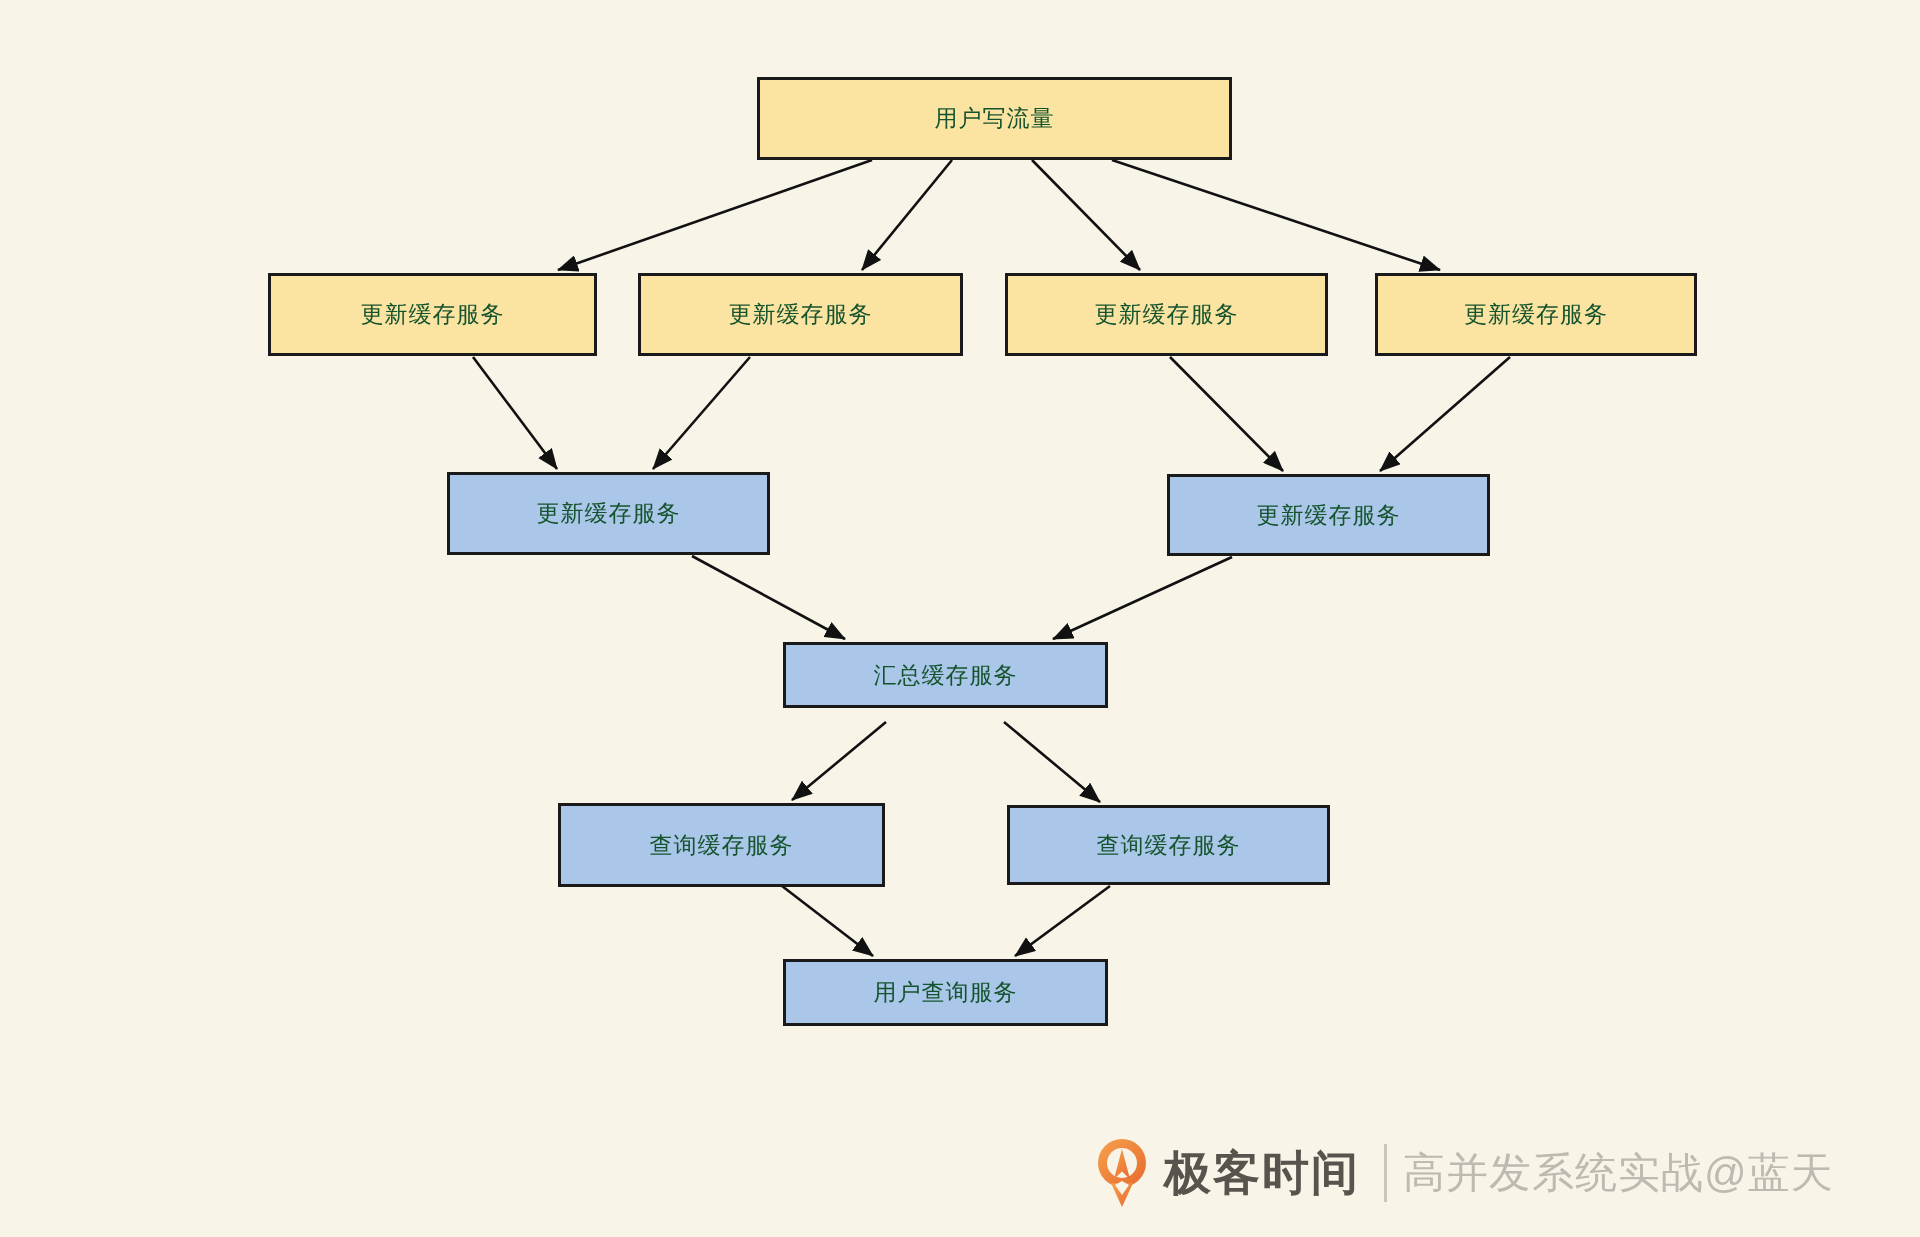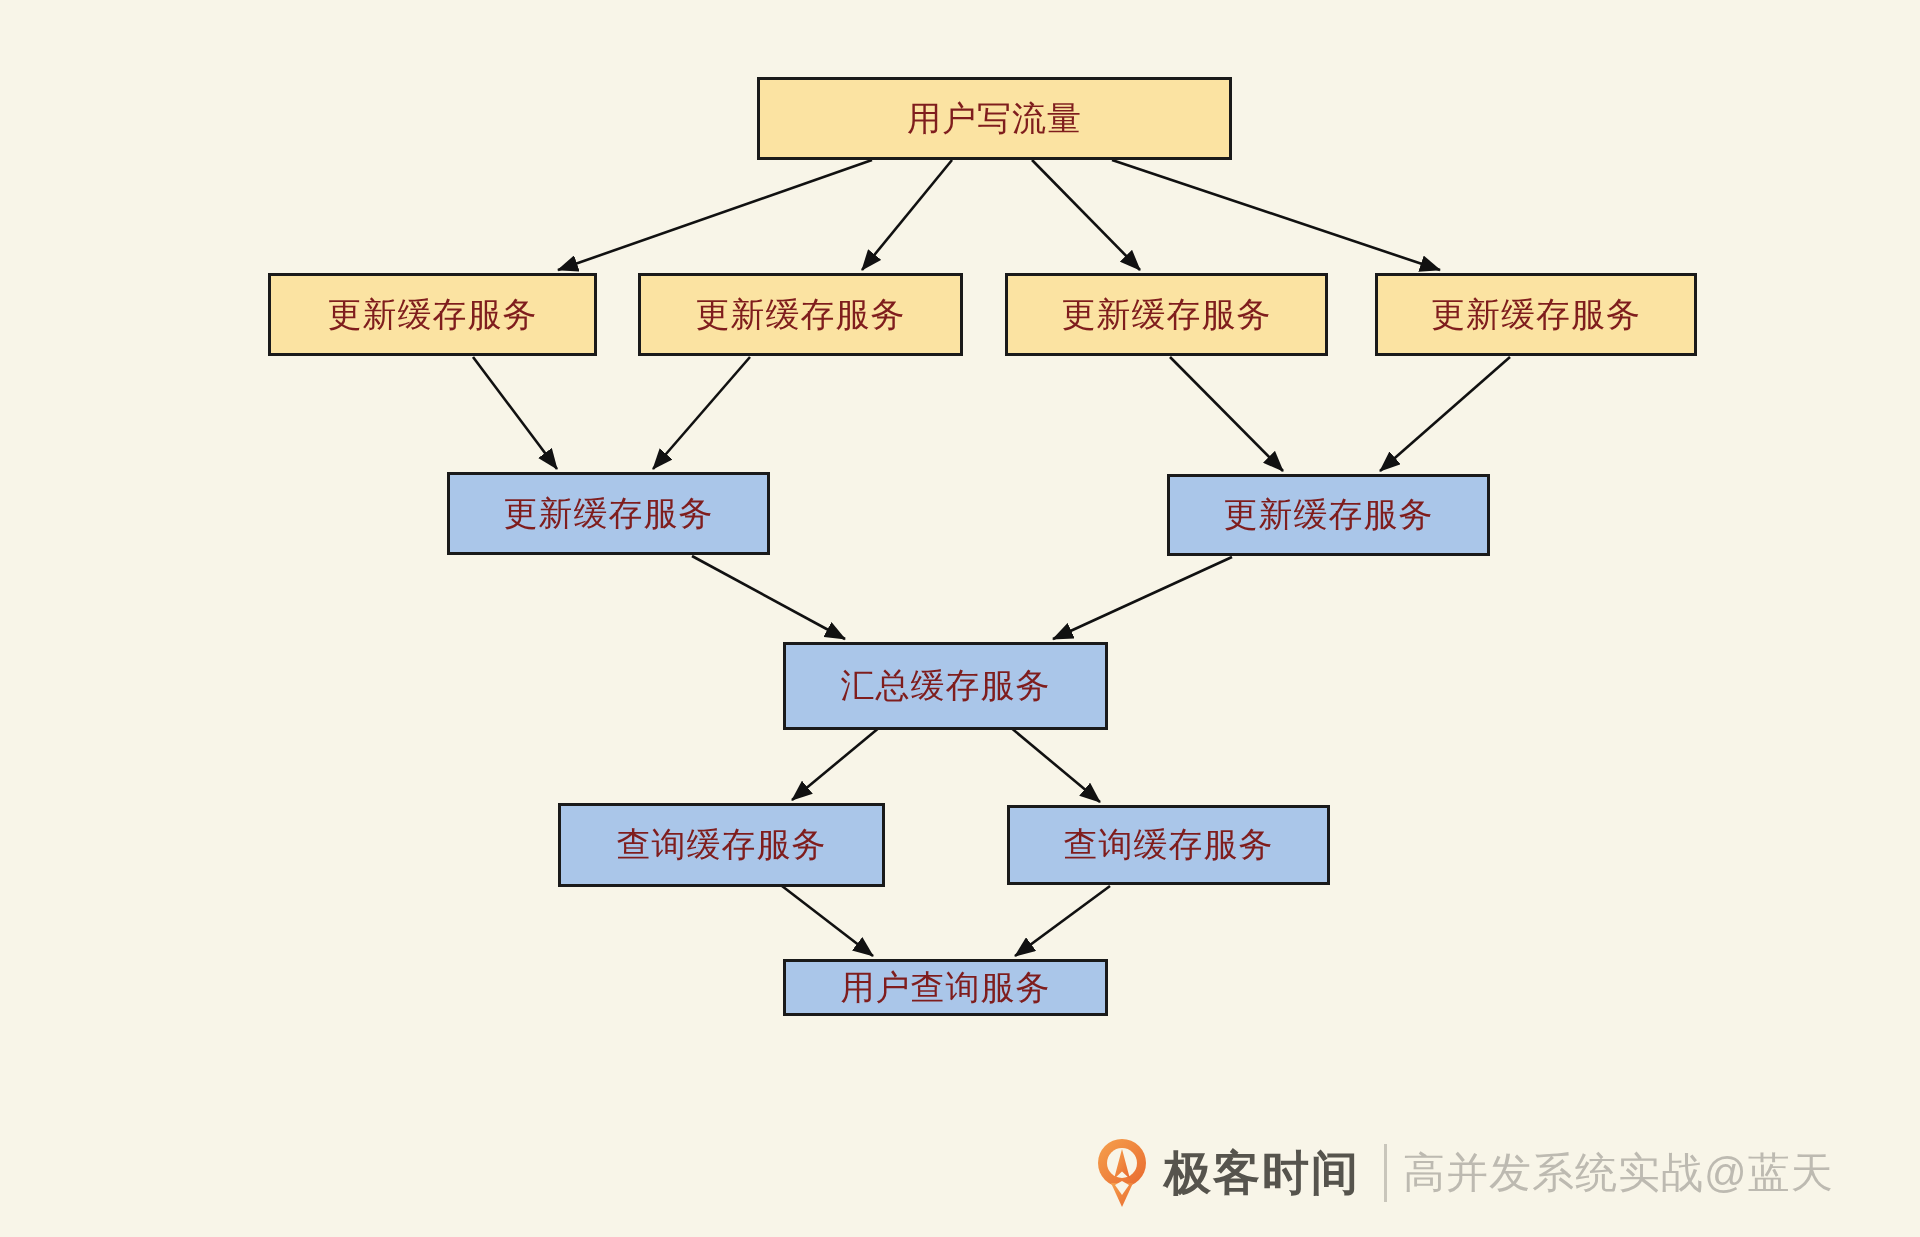--- a/index.html
+++ b/index.html
@@ -7,21 +7,21 @@
     --border:#1A1A1A; --arrow:#111111;
     --brand:#56544D; --caption:#BDBAB1; --divider:#C9C6BB;
   }
   *{margin:0;padding:0;box-sizing:border-box;}
   html,body{width:1920px;height:1237px;overflow:hidden;}
   body{background:var(--bg);font-family:"Liberation Sans","DejaVu Sans",sans-serif;position:relative;}
   #stage{position:absolute;left:0;top:0;width:1920px;height:1237px;}
   #edge-layer{position:absolute;left:0;top:0;width:1920px;height:1237px;}
   .node{
     position:absolute;display:flex;align-items:center;justify-content:center;
-    border:3px solid var(--border);font-size:34px;letter-spacing:1px;color:#7f1d1d;
+    border:3px solid var(--border);font-size:23px;letter-spacing:1px;color:#14532d;
   }
   .node.yellow{background:var(--yellow);}
   .node.blue{background:var(--blue);}
   #footer{
     position:absolute;left:1096px;top:1136px;height:74px;
     display:flex;align-items:center;
   }
   #logo-icon{width:52px;height:72px;margin-right:16px;}
   #brand-name{font-size:47px;font-weight:600;color:var(--brand);letter-spacing:2px;text-align:right;}
   #footer-divider{width:3px;height:58px;background:var(--divider);margin:0 16px 0 24px;}
@@ -57,24 +57,24 @@
   </svg>
 
   <div id="nodes">
       <div class="node yellow" style="left: 757px; top: 77px; width: 475px; height: 83px;">用户写流量</div>
       <div class="node yellow" style="left: 268px; top: 273px; width: 329px; height: 83px;">更新缓存服务</div>
       <div class="node yellow" style="left: 638px; top: 273px; width: 325px; height: 83px;">更新缓存服务</div>
       <div class="node yellow" style="left: 1005px; top: 273px; width: 323px; height: 83px;">更新缓存服务</div>
       <div class="node yellow" style="left: 1375px; top: 273px; width: 322px; height: 83px;">更新缓存服务</div>
       <div class="node blue" style="left: 447px; top: 472px; width: 323px; height: 83px;">更新缓存服务</div>
       <div class="node blue" style="left: 1167px; top: 474px; width: 323px; height: 82px;">更新缓存服务</div>
-      <div class="node blue" style="left: 783px; top: 642px; width: 325px; height: 88px;">汇总缓存服务</div>
+      <div class="node blue" style="left: 783px; top: 642px; width: 325px; height: 66px;">汇总缓存服务</div>
       <div class="node blue" style="left: 558px; top: 803px; width: 327px; height: 84px;">查询缓存服务</div>
       <div class="node blue" style="left: 1007px; top: 805px; width: 323px; height: 80px;">查询缓存服务</div>
-      <div class="node blue" style="left: 783px; top: 959px; width: 325px; height: 57px;">用户查询服务</div>
+      <div class="node blue" style="left: 783px; top: 959px; width: 325px; height: 67px;">用户查询服务</div>
     </div>
 
   <div id="footer">
     <svg id="logo-icon" viewBox="0 0 52 72" xmlns="http://www.w3.org/2000/svg">
       <defs>
         <linearGradient id="lg" x1="0" y1="0" x2="1" y2="1">
           <stop offset="0" stop-color="#F6A14D"></stop>
           <stop offset="1" stop-color="#E8692E"></stop>
         </linearGradient>
       </defs>

